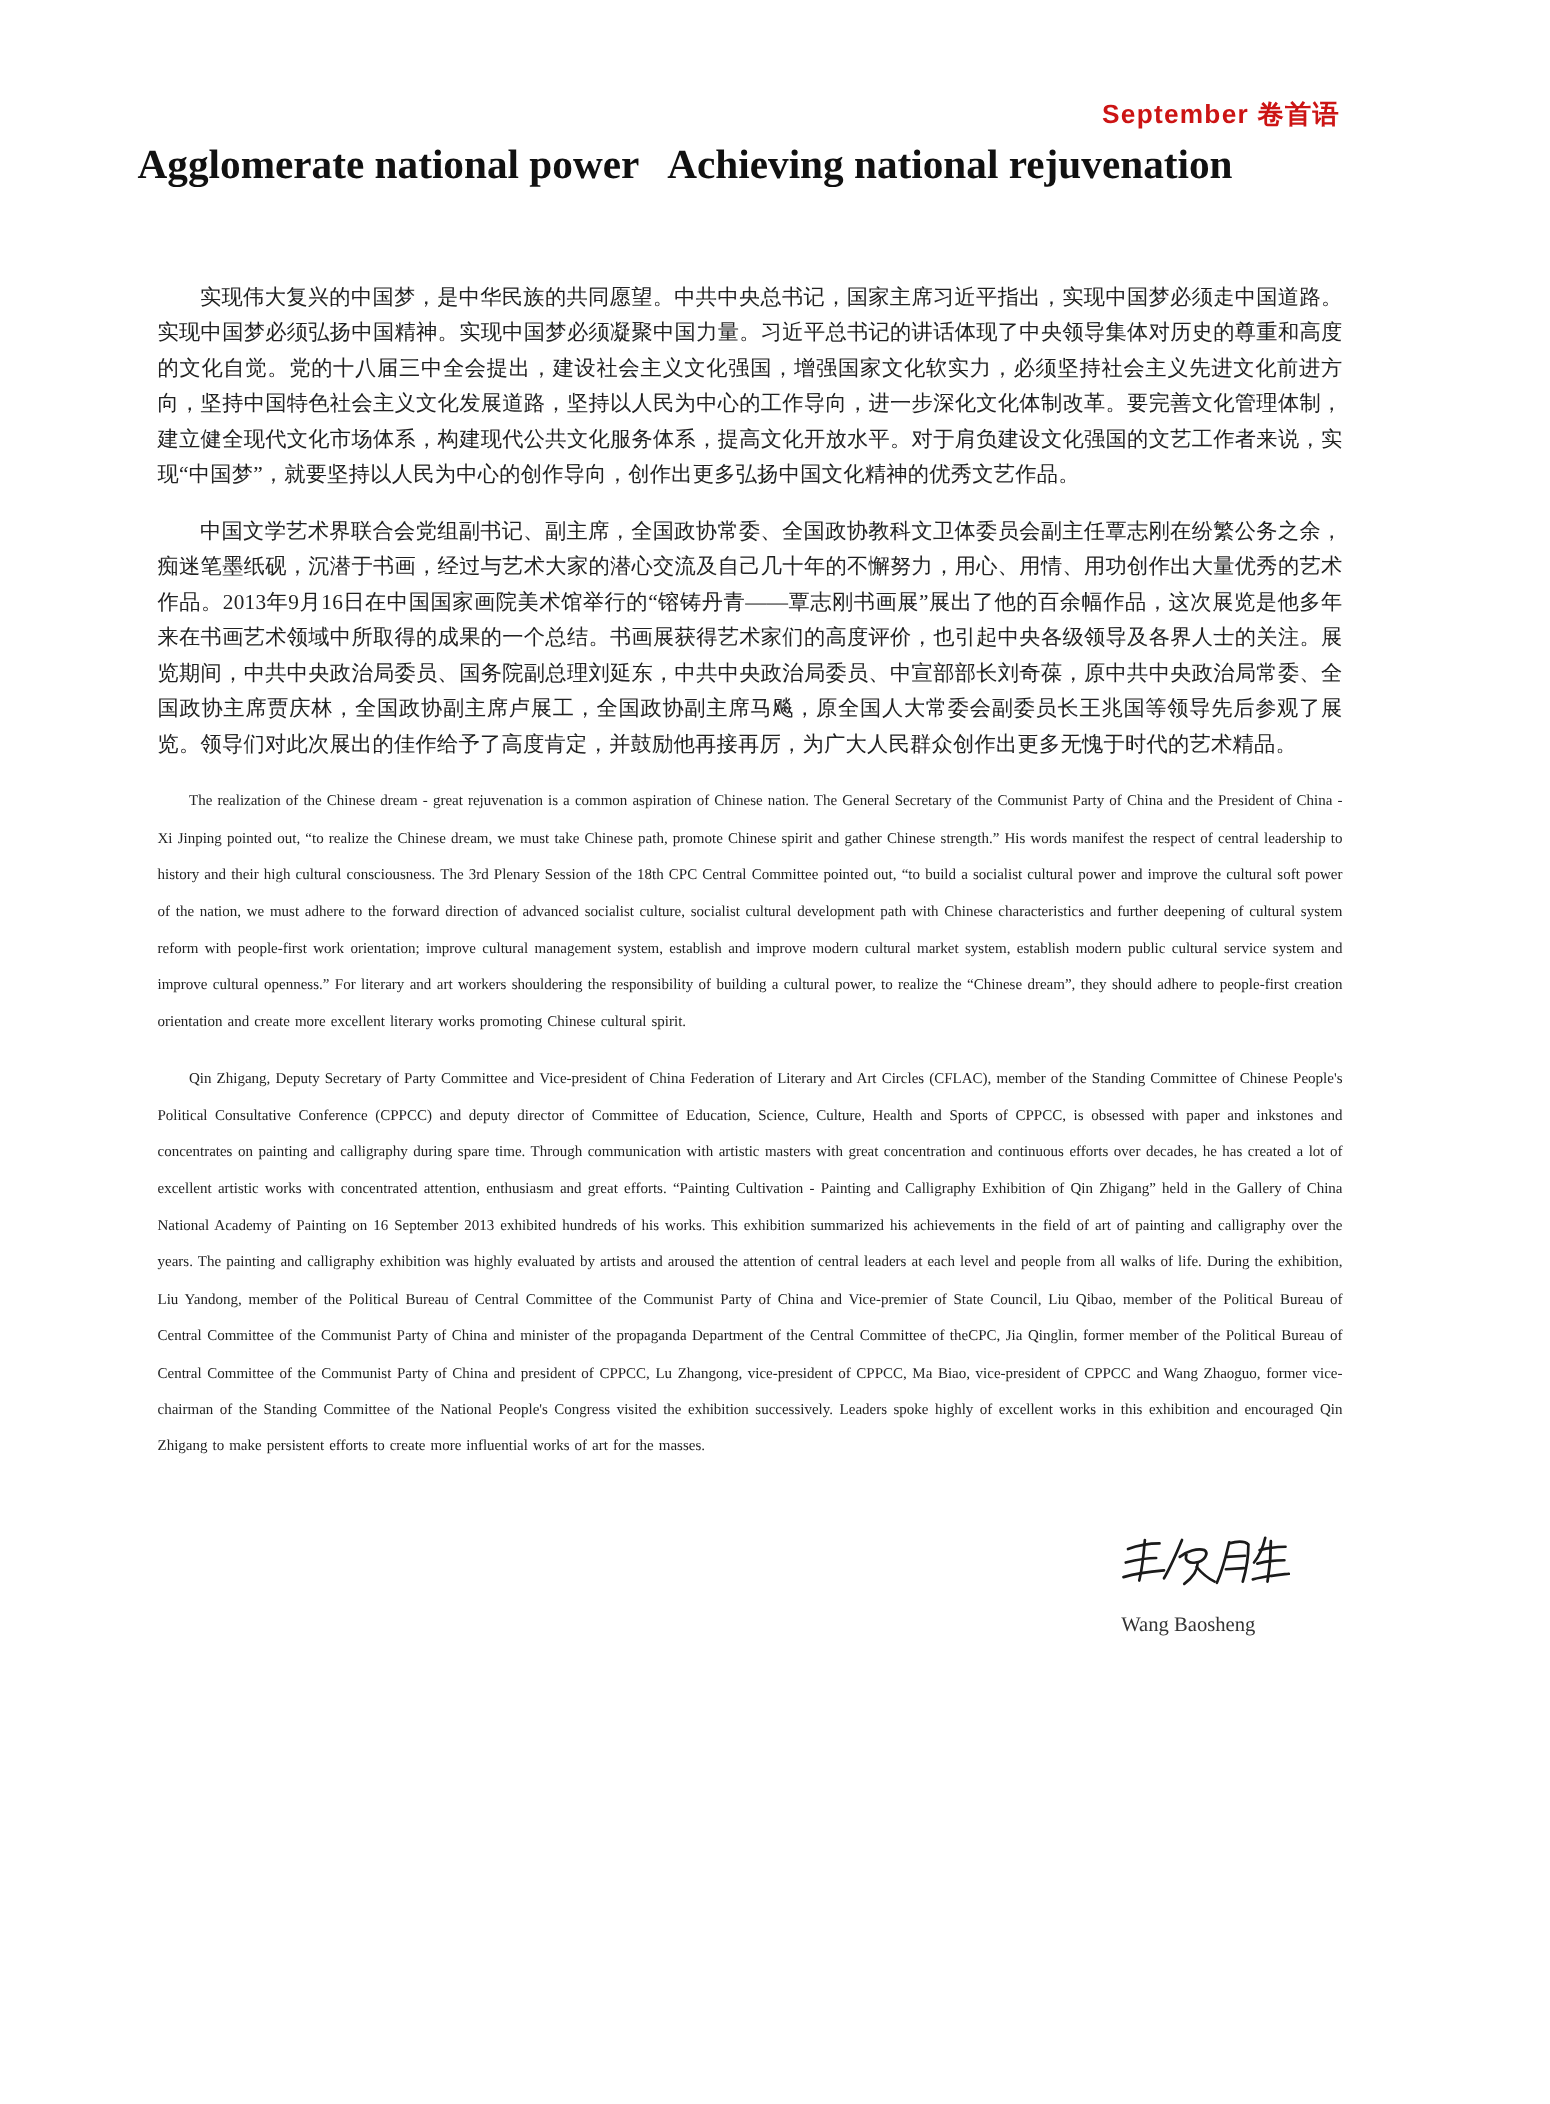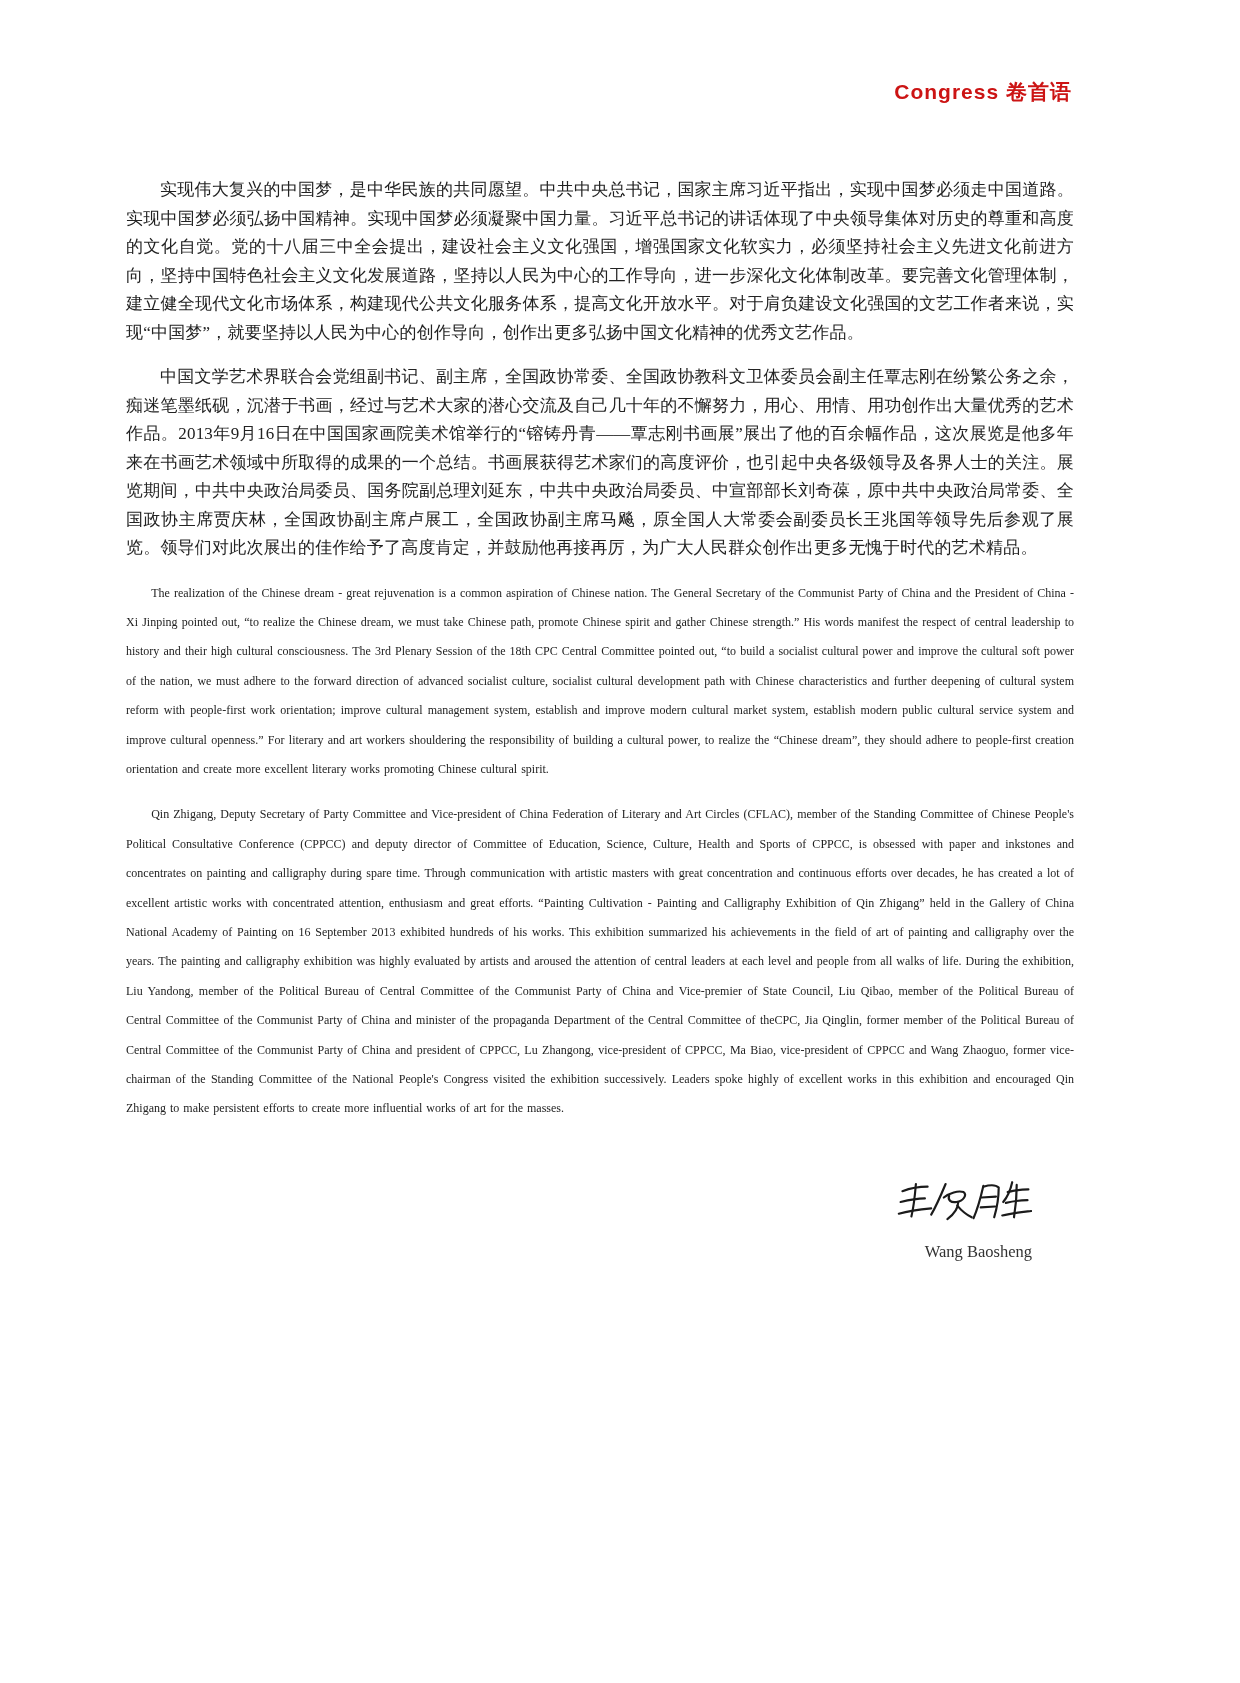--- a/index.html
+++ b/index.html
@@ -78,32 +78,33 @@
     padding-right: 58px;
   }
   .signature-svg {
     display: block;
     margin-bottom: 10px;
   }
   .signature-name {
     font-family: "Liberation Serif", "DejaVu Serif", serif;
     font-size: 16.5px;
     color: #333333;
-    text-align: right;
+    text-align: left;
     width: 135px;
   }
 </style>
 </head>
 <body>
 
 <div class="page">
 
-  <div class="corner-label">Congress  卷首语</div>
+  <div class="corner-label">September  卷首语</div>
 
 
+  <h2 class="title-en">Agglomerate national power   Achieving national rejuvenation</h2>
 
   <div class="body-text">
     <p class="zh">实现伟大复兴的中国梦，是中华民族的共同愿望。中共中央总书记，国家主席习近平指出，实现中国梦必须走中国道路。实现中国梦必须弘扬中国精神。实现中国梦必须凝聚中国力量。习近平总书记的讲话体现了中央领导集体对历史的尊重和高度的文化自觉。党的十八届三中全会提出，建设社会主义文化强国，增强国家文化软实力，必须坚持社会主义先进文化前进方向，坚持中国特色社会主义文化发展道路，坚持以人民为中心的工作导向，进一步深化文化体制改革。要完善文化管理体制，建立健全现代文化市场体系，构建现代公共文化服务体系，提高文化开放水平。对于肩负建设文化强国的文艺工作者来说，实现“中国梦”，就要坚持以人民为中心的创作导向，创作出更多弘扬中国文化精神的优秀文艺作品。</p>
     <p class="zh">中国文学艺术界联合会党组副书记、副主席，全国政协常委、全国政协教科文卫体委员会副主任覃志刚在纷繁公务之余，痴迷笔墨纸砚，沉潜于书画，经过与艺术大家的潜心交流及自己几十年的不懈努力，用心、用情、用功创作出大量优秀的艺术作品。2013年9月16日在中国国家画院美术馆举行的“镕铸丹青——覃志刚书画展”展出了他的百余幅作品，这次展览是他多年来在书画艺术领域中所取得的成果的一个总结。书画展获得艺术家们的高度评价，也引起中央各级领导及各界人士的关注。展览期间，中共中央政治局委员、国务院副总理刘延东，中共中央政治局委员、中宣部部长刘奇葆，原中共中央政治局常委、全国政协主席贾庆林，全国政协副主席卢展工，全国政协副主席马飚，原全国人大常委会副委员长王兆国等领导先后参观了展览。领导们对此次展出的佳作给予了高度肯定，并鼓励他再接再厉，为广大人民群众创作出更多无愧于时代的艺术精品。</p>
     <p class="en">The realization of the Chinese dream - great rejuvenation is a common aspiration of Chinese nation. The General Secretary of the Communist Party of China and the President of China - Xi Jinping pointed out, “to realize the Chinese dream, we must take Chinese path, promote Chinese spirit and gather Chinese strength.” His words manifest the respect of central leadership to history and their high cultural consciousness. The 3rd Plenary Session of the 18th CPC Central Committee pointed out, “to build a socialist cultural power and improve the cultural soft power of the nation, we must adhere to the forward direction of advanced socialist culture, socialist cultural development path with Chinese characteristics and further deepening of cultural system reform with people-first work orientation; improve cultural management system, establish and improve modern cultural market system, establish modern public cultural service system and improve cultural openness.” For literary and art workers shouldering the responsibility of building a cultural power, to realize the “Chinese dream”, they should adhere to people-first creation orientation and create more excellent literary works promoting Chinese cultural spirit.</p>
     <p class="en">Qin Zhigang, Deputy Secretary of Party Committee and Vice-president of China Federation of Literary and Art Circles (CFLAC), member of the Standing Committee of Chinese People's Political Consultative Conference (CPPCC) and deputy director of Committee of Education, Science, Culture, Health and Sports of CPPCC, is obsessed with paper and inkstones and concentrates on painting and calligraphy during spare time. Through communication with artistic masters with great concentration and continuous efforts over decades, he has created a lot of excellent artistic works with concentrated attention, enthusiasm and great efforts. “Painting Cultivation - Painting and Calligraphy Exhibition of Qin Zhigang” held in the Gallery of China National Academy of Painting on 16 September 2013 exhibited hundreds of his works. This exhibition summarized his achievements in the field of art of painting and calligraphy over the years. The painting and calligraphy exhibition was highly evaluated by artists and aroused the attention of central leaders at each level and people from all walks of life. During the exhibition, Liu Yandong, member of the Political Bureau of Central Committee of the Communist Party of China and Vice-premier of State Council, Liu Qibao, member of the Political Bureau of Central Committee of the Communist Party of China and minister of the propaganda Department of the Central Committee of theCPC, Jia Qinglin, former member of the Political Bureau of Central Committee of the Communist Party of China and president of CPPCC, Lu Zhangong, vice-president of CPPCC, Ma Biao, vice-president of CPPCC and Wang Zhaoguo, former vice-chairman of the Standing Committee of the National People's Congress visited the exhibition successively. Leaders spoke highly of excellent works in this exhibition and encouraged Qin Zhigang to make persistent efforts to create more influential works of art for the masses.</p>
   </div>
 
   <div class="signature-block">
     <svg class="signature-svg" width="135" height="60" viewBox="0 0 150 64" fill="none" xmlns="http://www.w3.org/2000/svg">

